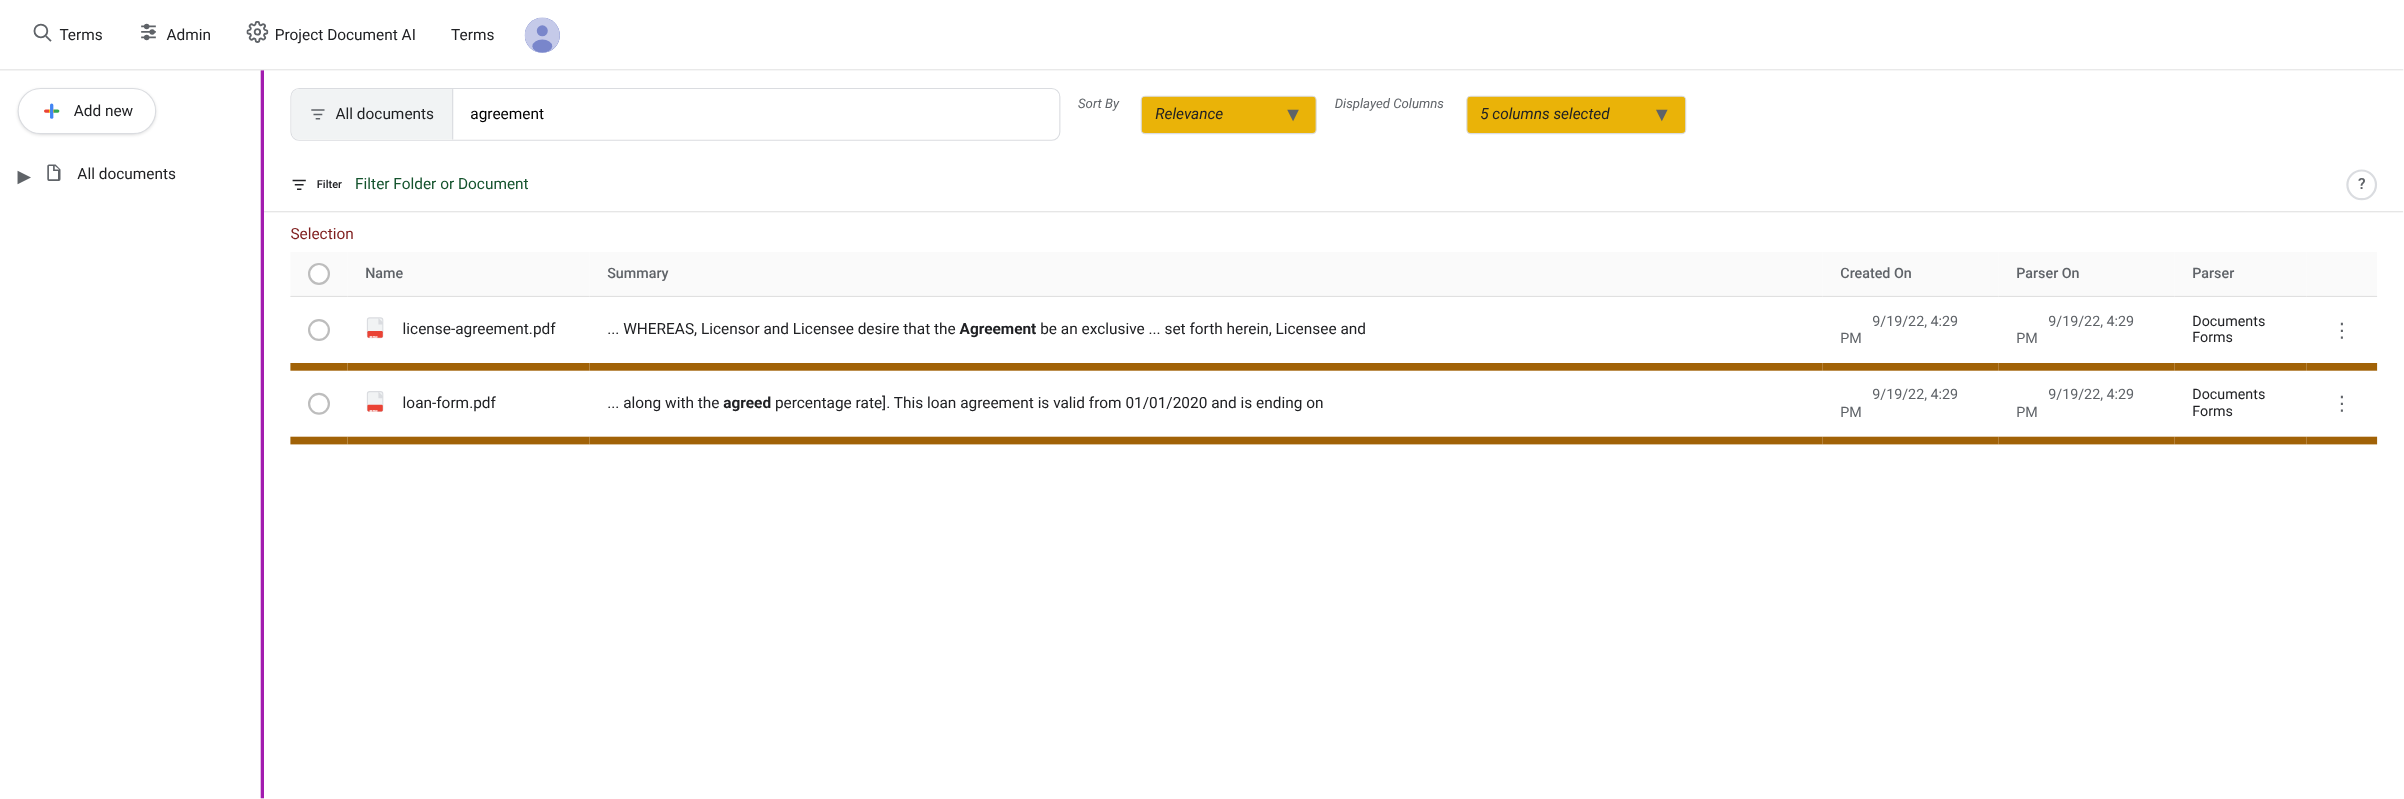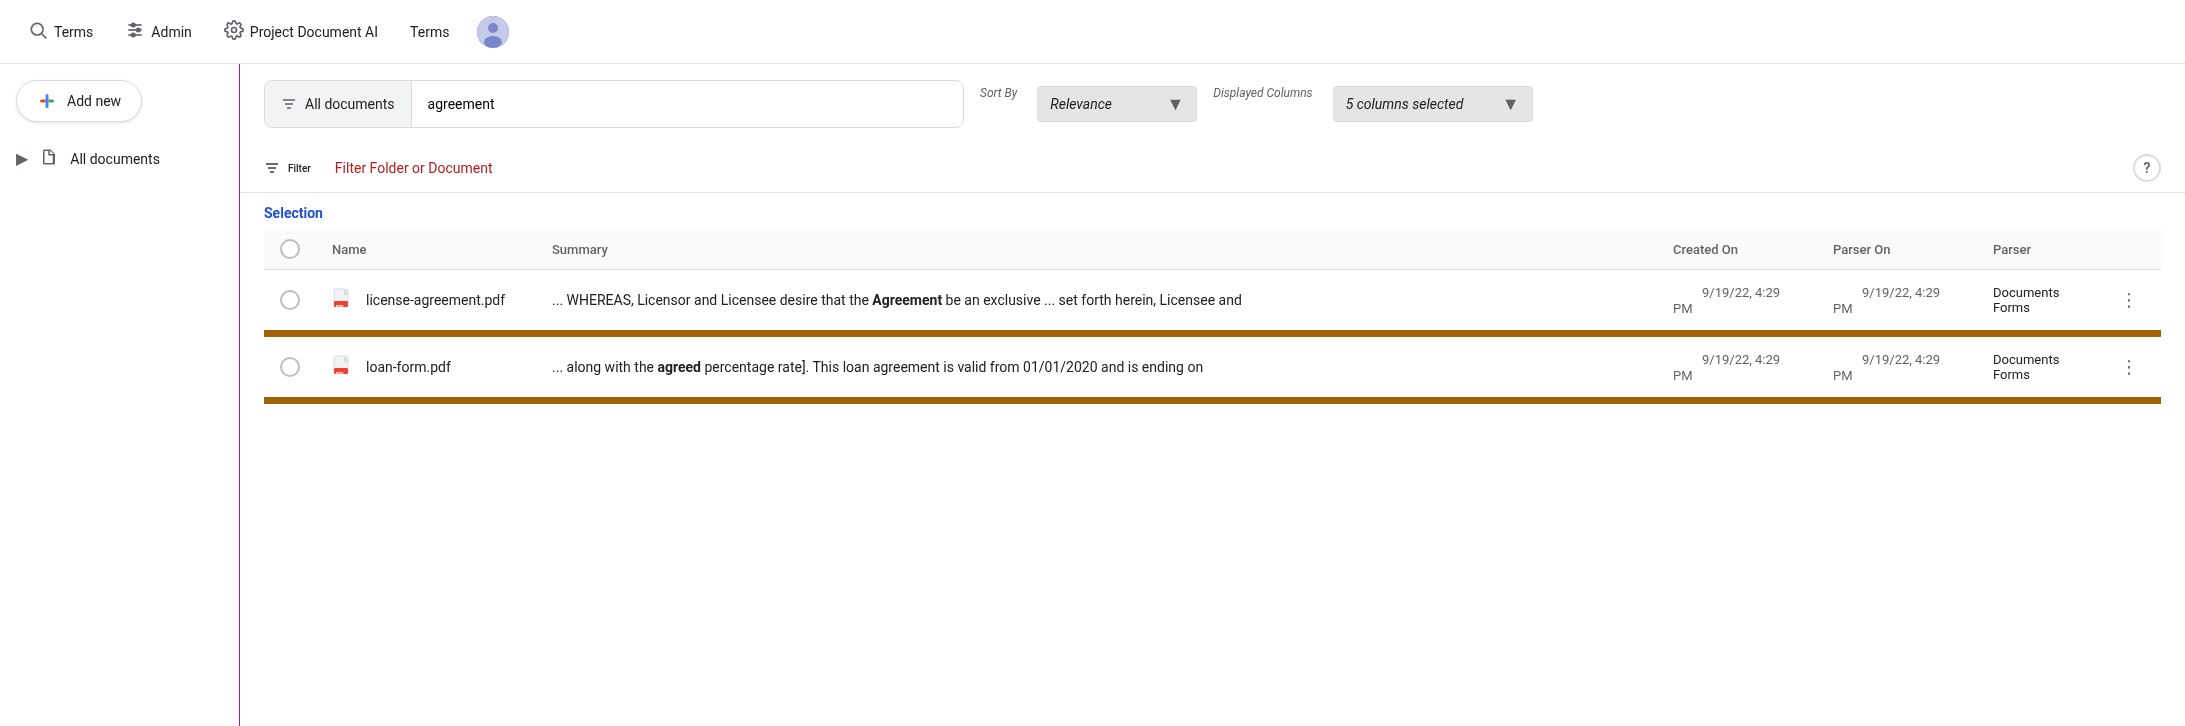--- a/index.html
+++ b/index.html
@@ -68,21 +68,21 @@
     
     .layout {
       display: flex;
       height: calc(100vh - 64px);
     }
 
     
     .sidebar {
       width: 240px;
       padding: 16px 0;
-      border-right: 1px solid #a21caf;
+      border-right: 3px solid #a21caf;
       flex-shrink: 0;
     }
     .add-new-btn {
       display: flex;
       align-items: center;
       gap: 10px;
       margin: 0 16px 16px 16px;
       padding: 10px 20px;
       border-radius: 24px;
       border: 1px solid #dadce0;
@@ -182,21 +182,21 @@
     .sort-select, .columns-select {
       display: flex;
       align-items: center;
       gap: 8px;
       padding: 6px 12px;
       border: 1px solid #dadce0;
       border-radius: 4px;
       cursor: pointer;
       font-size: 14px;
       color: #202124;
-      background: #e5e5e5;
+      background: #eab308;
       min-width: 160px;
     }
     .columns-select { min-width: 200px; }
     .select-text { flex: 1; }
     .dropdown-arrow { color: #5f6368; font-size: 18px; }
 
     
     .filter-bar {
       display: flex;
       align-items: center;
@@ -206,22 +206,22 @@
     }
     .filter-icon-label {
       display: flex;
       align-items: center;
       gap: 8px;
       color: #202124;
       font-size: 10px;
       font-weight: 500;
     }
     .filter-placeholder {
-      margin-left: 24px;
-      color: #b91c1c;
+      margin-left: 12px;
+      color: #14532d;
       font-size: 14px;
     }
     .help-btn {
       margin-left: auto;
       width: 28px;
       height: 28px;
       border-radius: 50%;
       border: 2px solid #dadce0;
       display: flex;
       align-items: center;
@@ -237,23 +237,23 @@
       flex: 1;
       overflow: auto;
       padding: 0 24px;
     }
 
     
     .selection-row {
       padding: 12px 0 8px 0;
     }
     .selection-link {
-      color: #1d4ed8;
-      font-size: 14px;
-      font-weight: 700;
+      color: #7f1d1d;
+      font-size: 14px;
+      font-weight: 400;
       cursor: pointer;
       text-decoration: none;
     }
 
     
     .doc-table {
       width: 100%;
       border-collapse: collapse;
     }
     .doc-table th {

